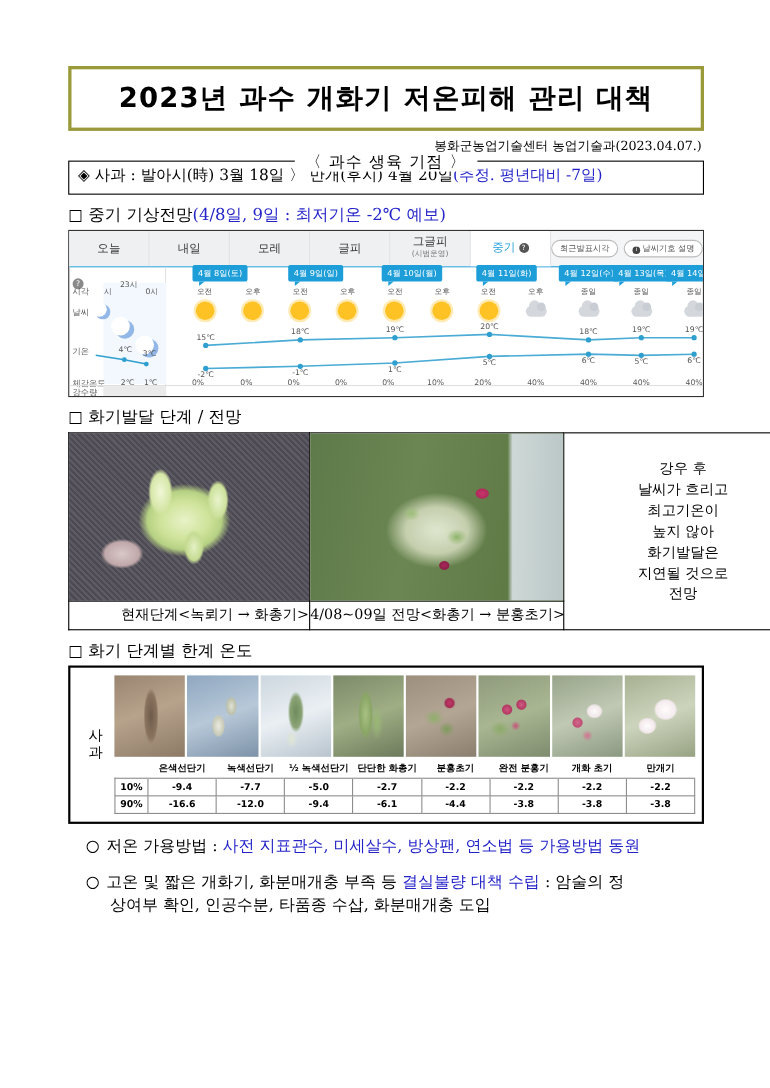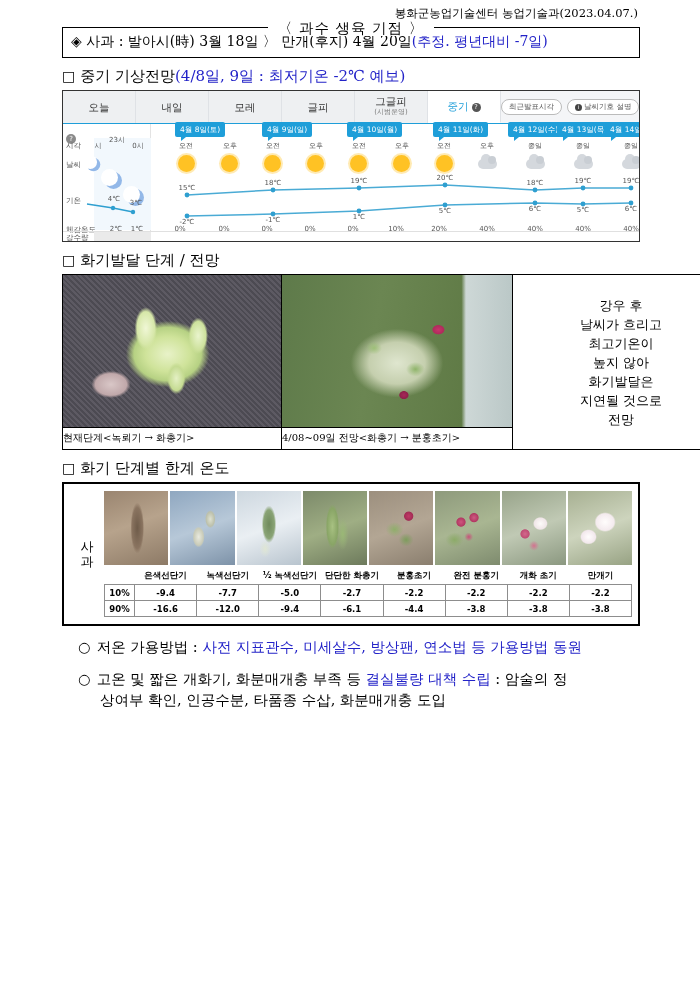--- a/index.html
+++ b/index.html
@@ -161,21 +161,21 @@
   .rain-strip .grey{ position:absolute; left:31px; width:57px; top:0; bottom:0; background:#eaeaea;}
 
   
   .stage-table{
     margin:0 60px 0 62px; border:1px solid #000; border-collapse:collapse;
     width:668px; table-layout:fixed;
   }
   .stage-table td{ border:1px solid #000; padding:0; vertical-align:middle; }
   .photo{ height:152px; position:relative; overflow:hidden; }
   .cap{
-    text-align:left; font-size:10px; padding:3px 0 4px 0; white-space:nowrap;
+    text-align:right; font-size:13px; padding:3px 0 4px 0; white-space:nowrap;
     font-family:"DejaVu Serif","Liberation Serif",serif;
   }
   .outlook{
     text-align:center; font-size:13px; line-height:19px; padding:5px 4px;
     font-family:"DejaVu Serif","Liberation Serif",serif;
   }
 
   
   .photoA{
     background:
@@ -258,20 +258,23 @@
     font-family:"DejaVu Serif","Liberation Serif",serif;
   }
   .bullet .o{ margin-right:6px; }
   .bullet .ind{ display:block; margin-left:22px; }
 </style>
 </head>
 <body>
 
 <div class="page">
 
+  <div class="title-box">
+    <div class="title">2023년 과수 개화기 저온피해 관리 대책</div>
+  </div>
   <div class="dept-line">봉화군농업기술센터 농업기술과(2023.04.07.)</div>
 
   <div class="growth-box">
     <div class="growth-head">
       <span>〈 과수 생육 기점 〉</span>
     </div>
     <div class="growth-row">
       <span>◈</span>
       <span>사과 : 발아시(時) 3월 18일 〉 만개(후지) 4월 20일</span><span class="blue">(추정. 평년대비 -7일)</span>
     </div>

